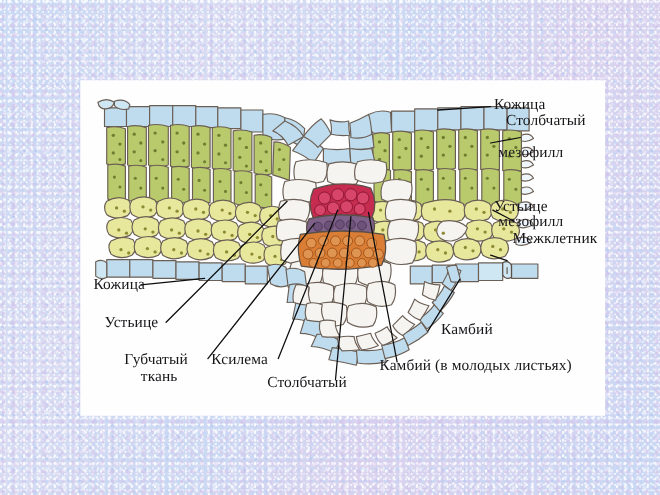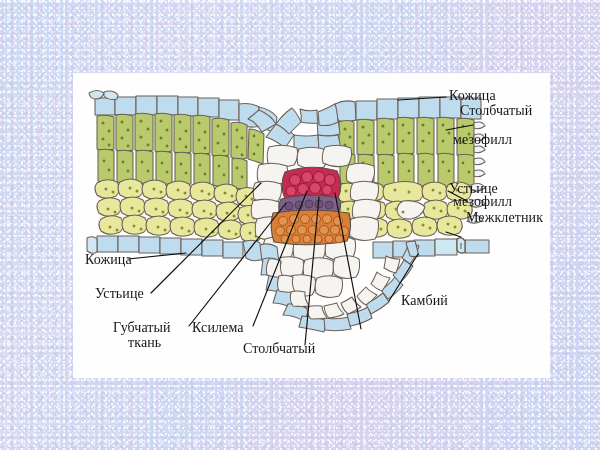--- a/index.html
+++ b/index.html
@@ -554,17 +554,18 @@
 
     <div class="lbl" style="left:22px;top:215px;">Устьице</div>
 
     <div class="lbl" style="left:40px;top:249px;">Губчатый</div>
     <div class="lbl" style="left:55px;top:264px;">ткань</div>
 
     <div class="lbl" style="left:119px;top:249px;">Ксилема</div>
 
     <div class="lbl" style="left:170px;top:270px;">Столбчатый</div>
 
+    <div class="lbl" style="left:272px;top:254px;">Камбий (в молодых листьях)</div>
 
     <div class="lbl" style="left:328px;top:222px;">Камбий</div>
 
   </div>
 </div>
 
 </body></html>

